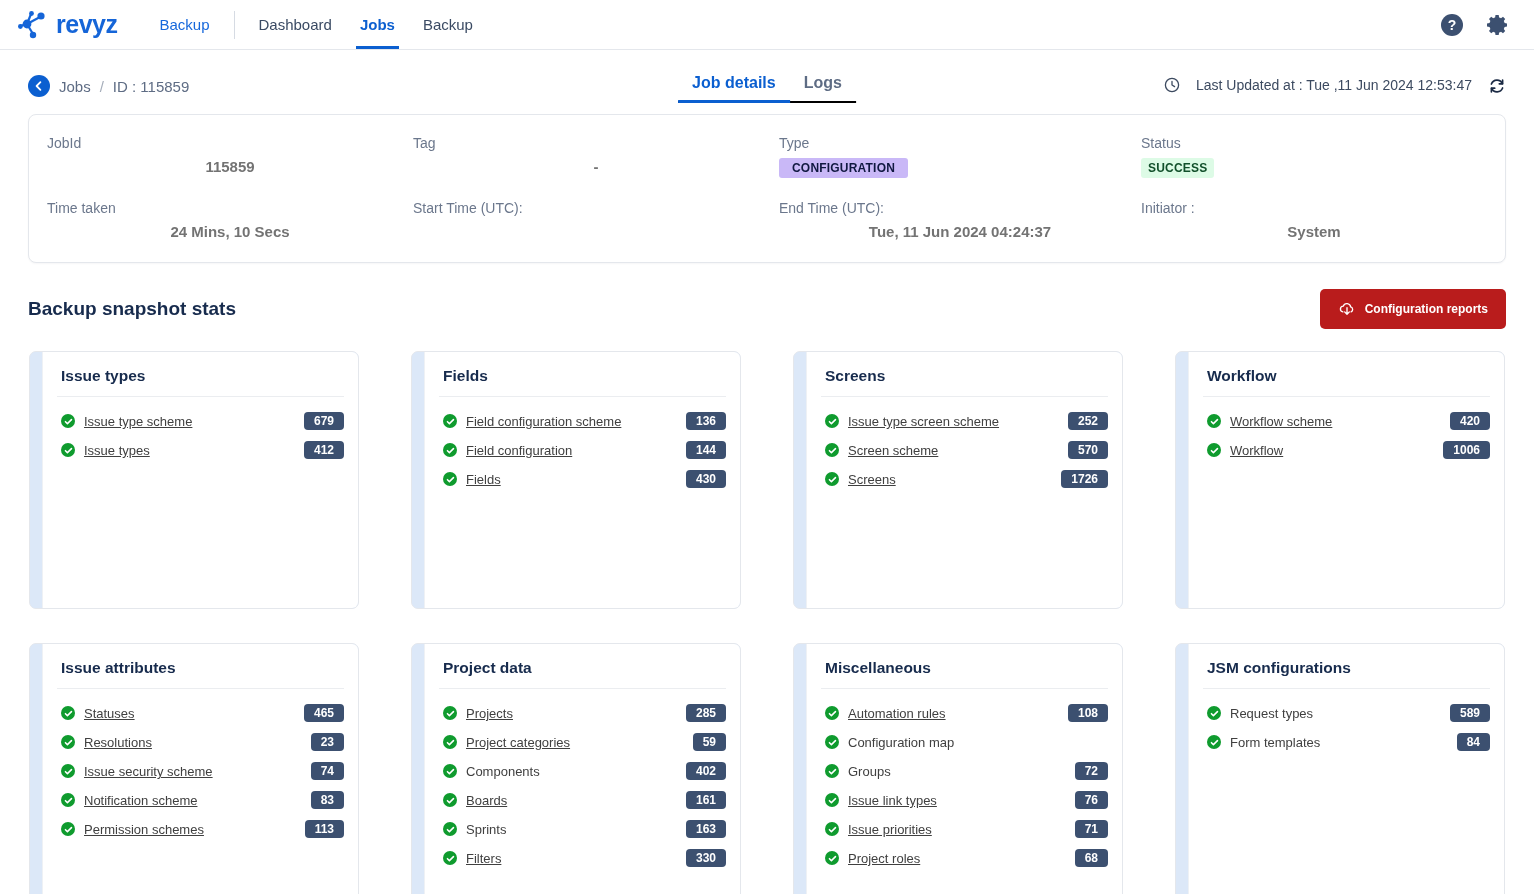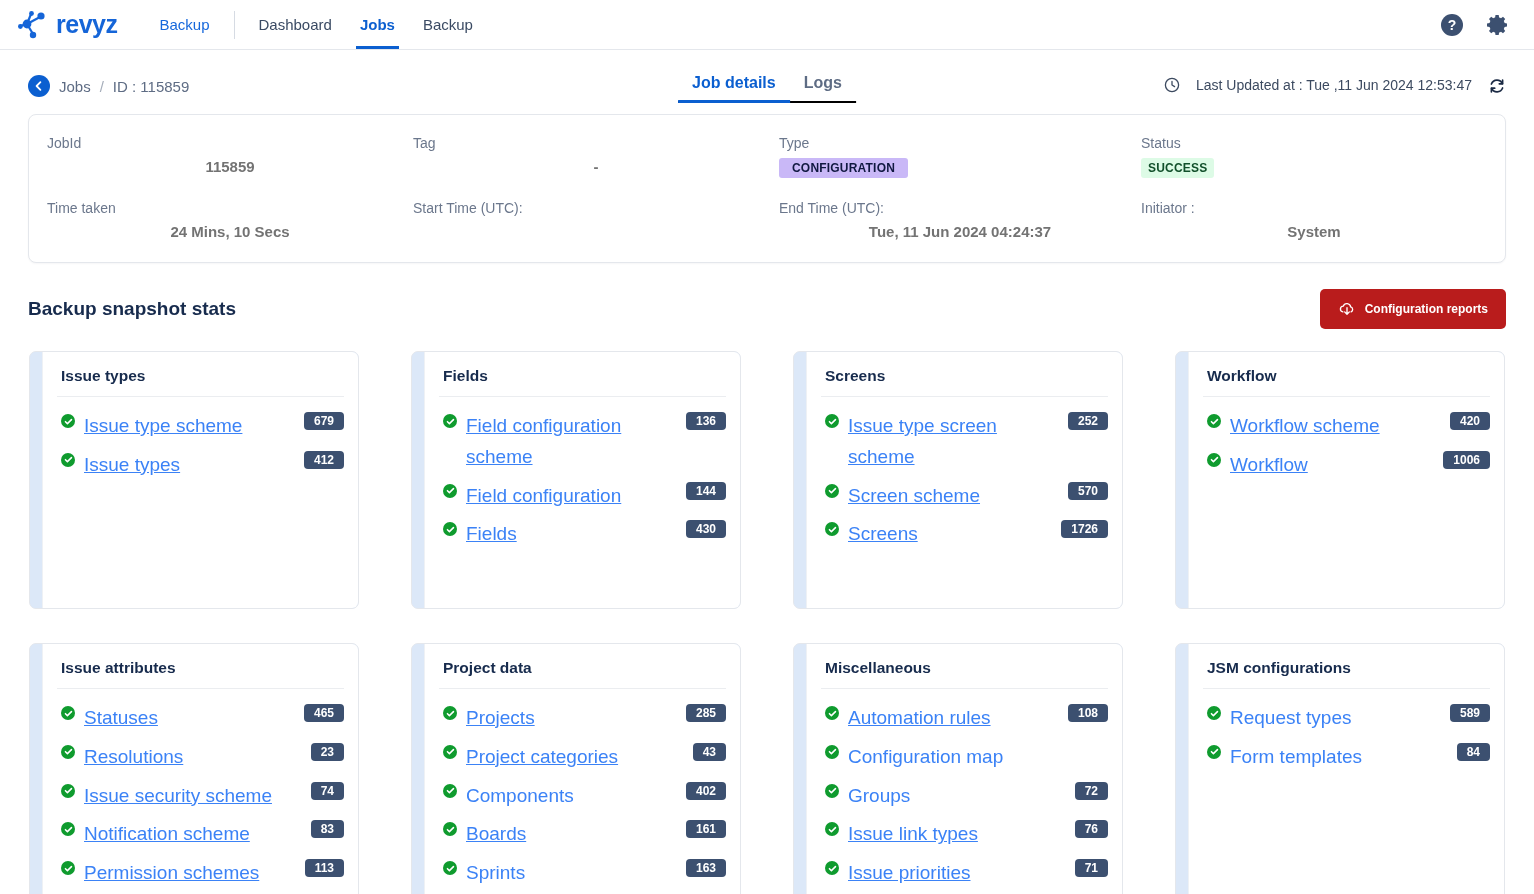--- a/index.html
+++ b/index.html
@@ -173,21 +173,21 @@
     padding: 4px 0 4px 4px;
     min-height: 26px;
   }
   .check {
     flex: 0 0 14px; width: 14px; height: 14px; margin-top: 3px;
     border-radius: 50%; background: #0f9b2e;
     display: flex; align-items: center; justify-content: center;
   }
   .check svg { display: block; }
   .stat-name {
-    flex: 1; font-size: 19px; color: #3b82f6; line-height: 1.62;
+    flex: 1; font-size: 13px; color: #404040; line-height: 1.62;
     word-break: break-word;
   }
   .stat-name.linked { text-decoration: underline; cursor: pointer; }
   .stat-badge {
     flex: 0 0 auto; margin-top: 1px;
     background: #3c5070; color: #fff;
     font-size: 12px; font-weight: bold;
     border-radius: 4px; padding: 2px 10px;
     min-width: 28px; text-align: center;
   }
@@ -493,21 +493,21 @@
           <span class="stat-name linked">Projects</span>
           <span class="stat-badge">285</span>
         </div>
         <div class="stat-row">
           <span class="check">
             <svg width="9" height="9" viewBox="0 0 10 10">
               <path d="M1.6 5.2 3.8 7.4 8.3 2.9" fill="none" stroke="#ffffff" stroke-width="1.7" stroke-linecap="round" stroke-linejoin="round"></path>
             </svg>
           </span>
           <span class="stat-name linked">Project categories</span>
-          <span class="stat-badge">43</span>
+          <span class="stat-badge">59</span>
         </div>
         <div class="stat-row">
           <span class="check">
             <svg width="9" height="9" viewBox="0 0 10 10">
               <path d="M1.6 5.2 3.8 7.4 8.3 2.9" fill="none" stroke="#ffffff" stroke-width="1.7" stroke-linecap="round" stroke-linejoin="round"></path>
             </svg>
           </span>
           <span class="stat-name">Components</span>
           <span class="stat-badge">402</span>
         </div>

